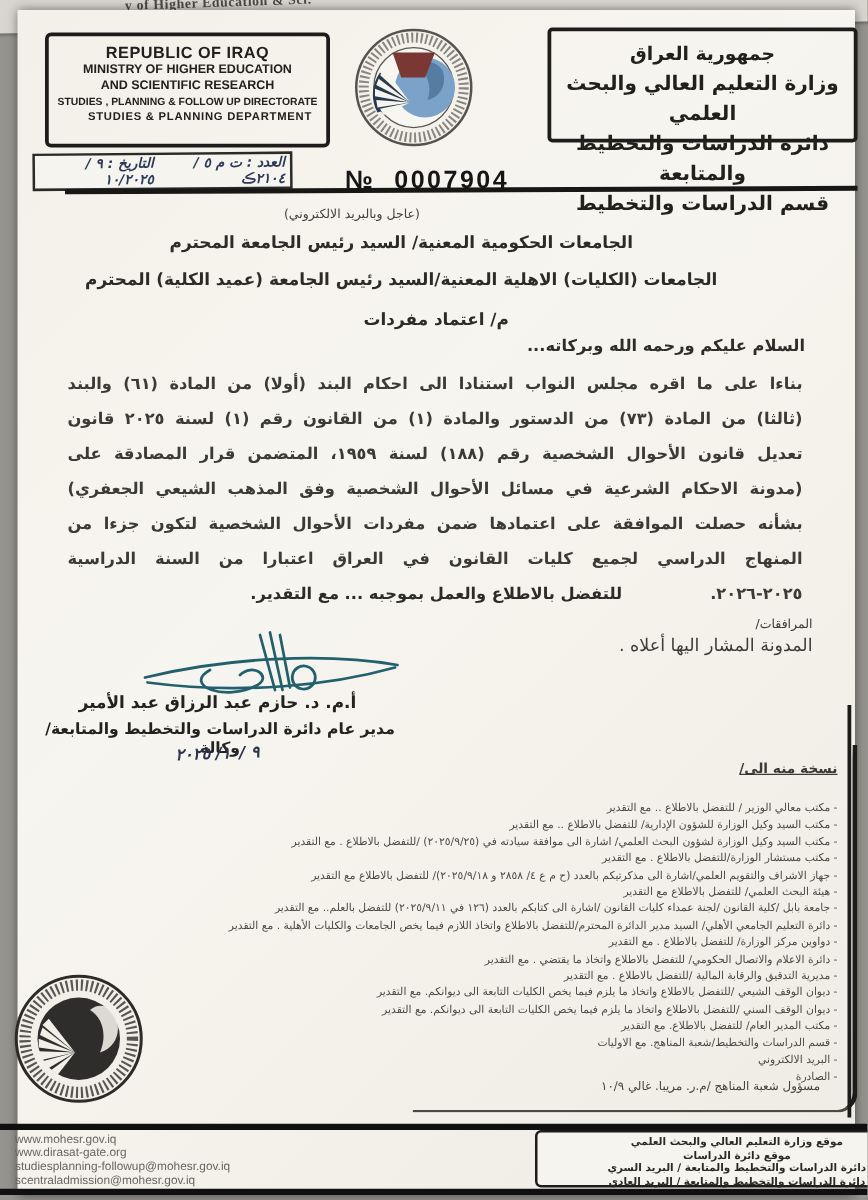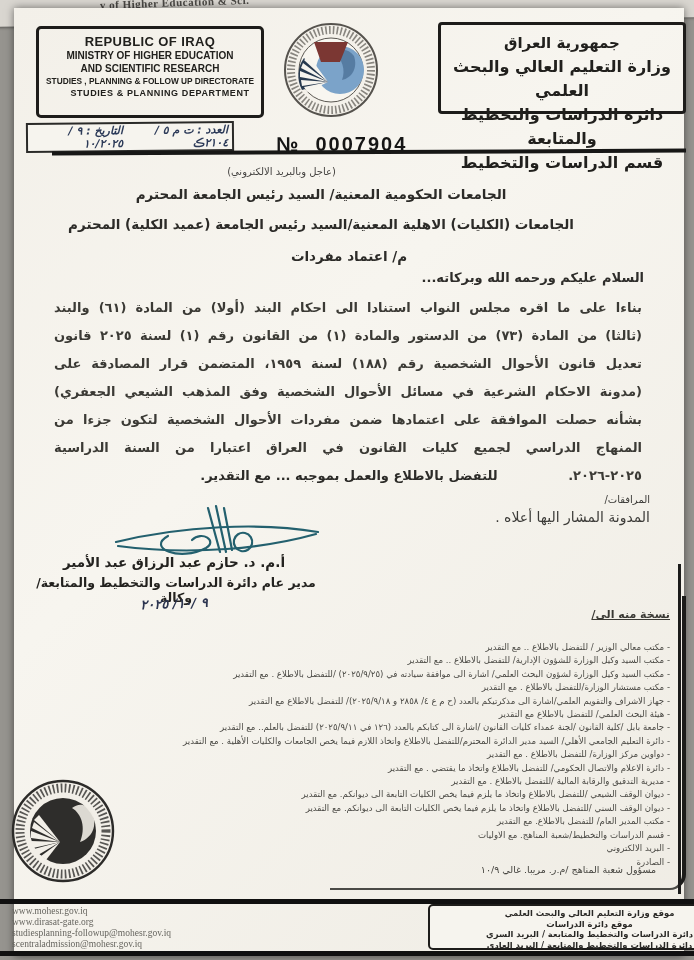--- a/index.html
+++ b/index.html
@@ -84,21 +84,21 @@
     border-right:4px solid #1c1c1a;border-bottom:2px solid #4a4a46;border-bottom-right-radius:16px;}
   .dist{right:14px;left:6px;top:600px;color:#4a4944;}
   .dist-heading{font-size:11px;font-weight:700;text-decoration:underline;color:#3a3934;margin-bottom:20px;}
   .dist-item{font-size:8.6px;line-height:13.4px;white-space:nowrap;overflow:hidden;}
   .officer{right:28px;top:856px;font-size:9.5px;color:#45443f;}
   .edge-line{left:664px;top:556px;width:3px;height:330px;background:#1b1b1a;}
   
   .footer-rule-top{left:0;top:899px;width:694px;height:5px;background:#101010;}
   .footer-rule-bottom{left:0;top:951px;width:694px;height:5px;background:#101010;}
   .footer-left{left:12px;top:906px;width:340px;
-    font-family:Liberation Serif, serif;
+    font-family:Liberation Sans, sans-serif;
     font-size:9.5px;line-height:11px;color:#66655f;}
   .footer-right-box{left:428px;top:904px;width:284px;height:46px;
     border:2.5px solid #1d1c1a;border-radius:5px;direction:rtl;text-align:center;
     font-size:8.4px;font-weight:700;line-height:10.5px;color:#2a2926;
     padding-top:2px;box-sizing:border-box;background:#f6f4ee;padding-left:39px;}
   .seal{position:absolute;}
 </style>
 </head>
 <body>
 

